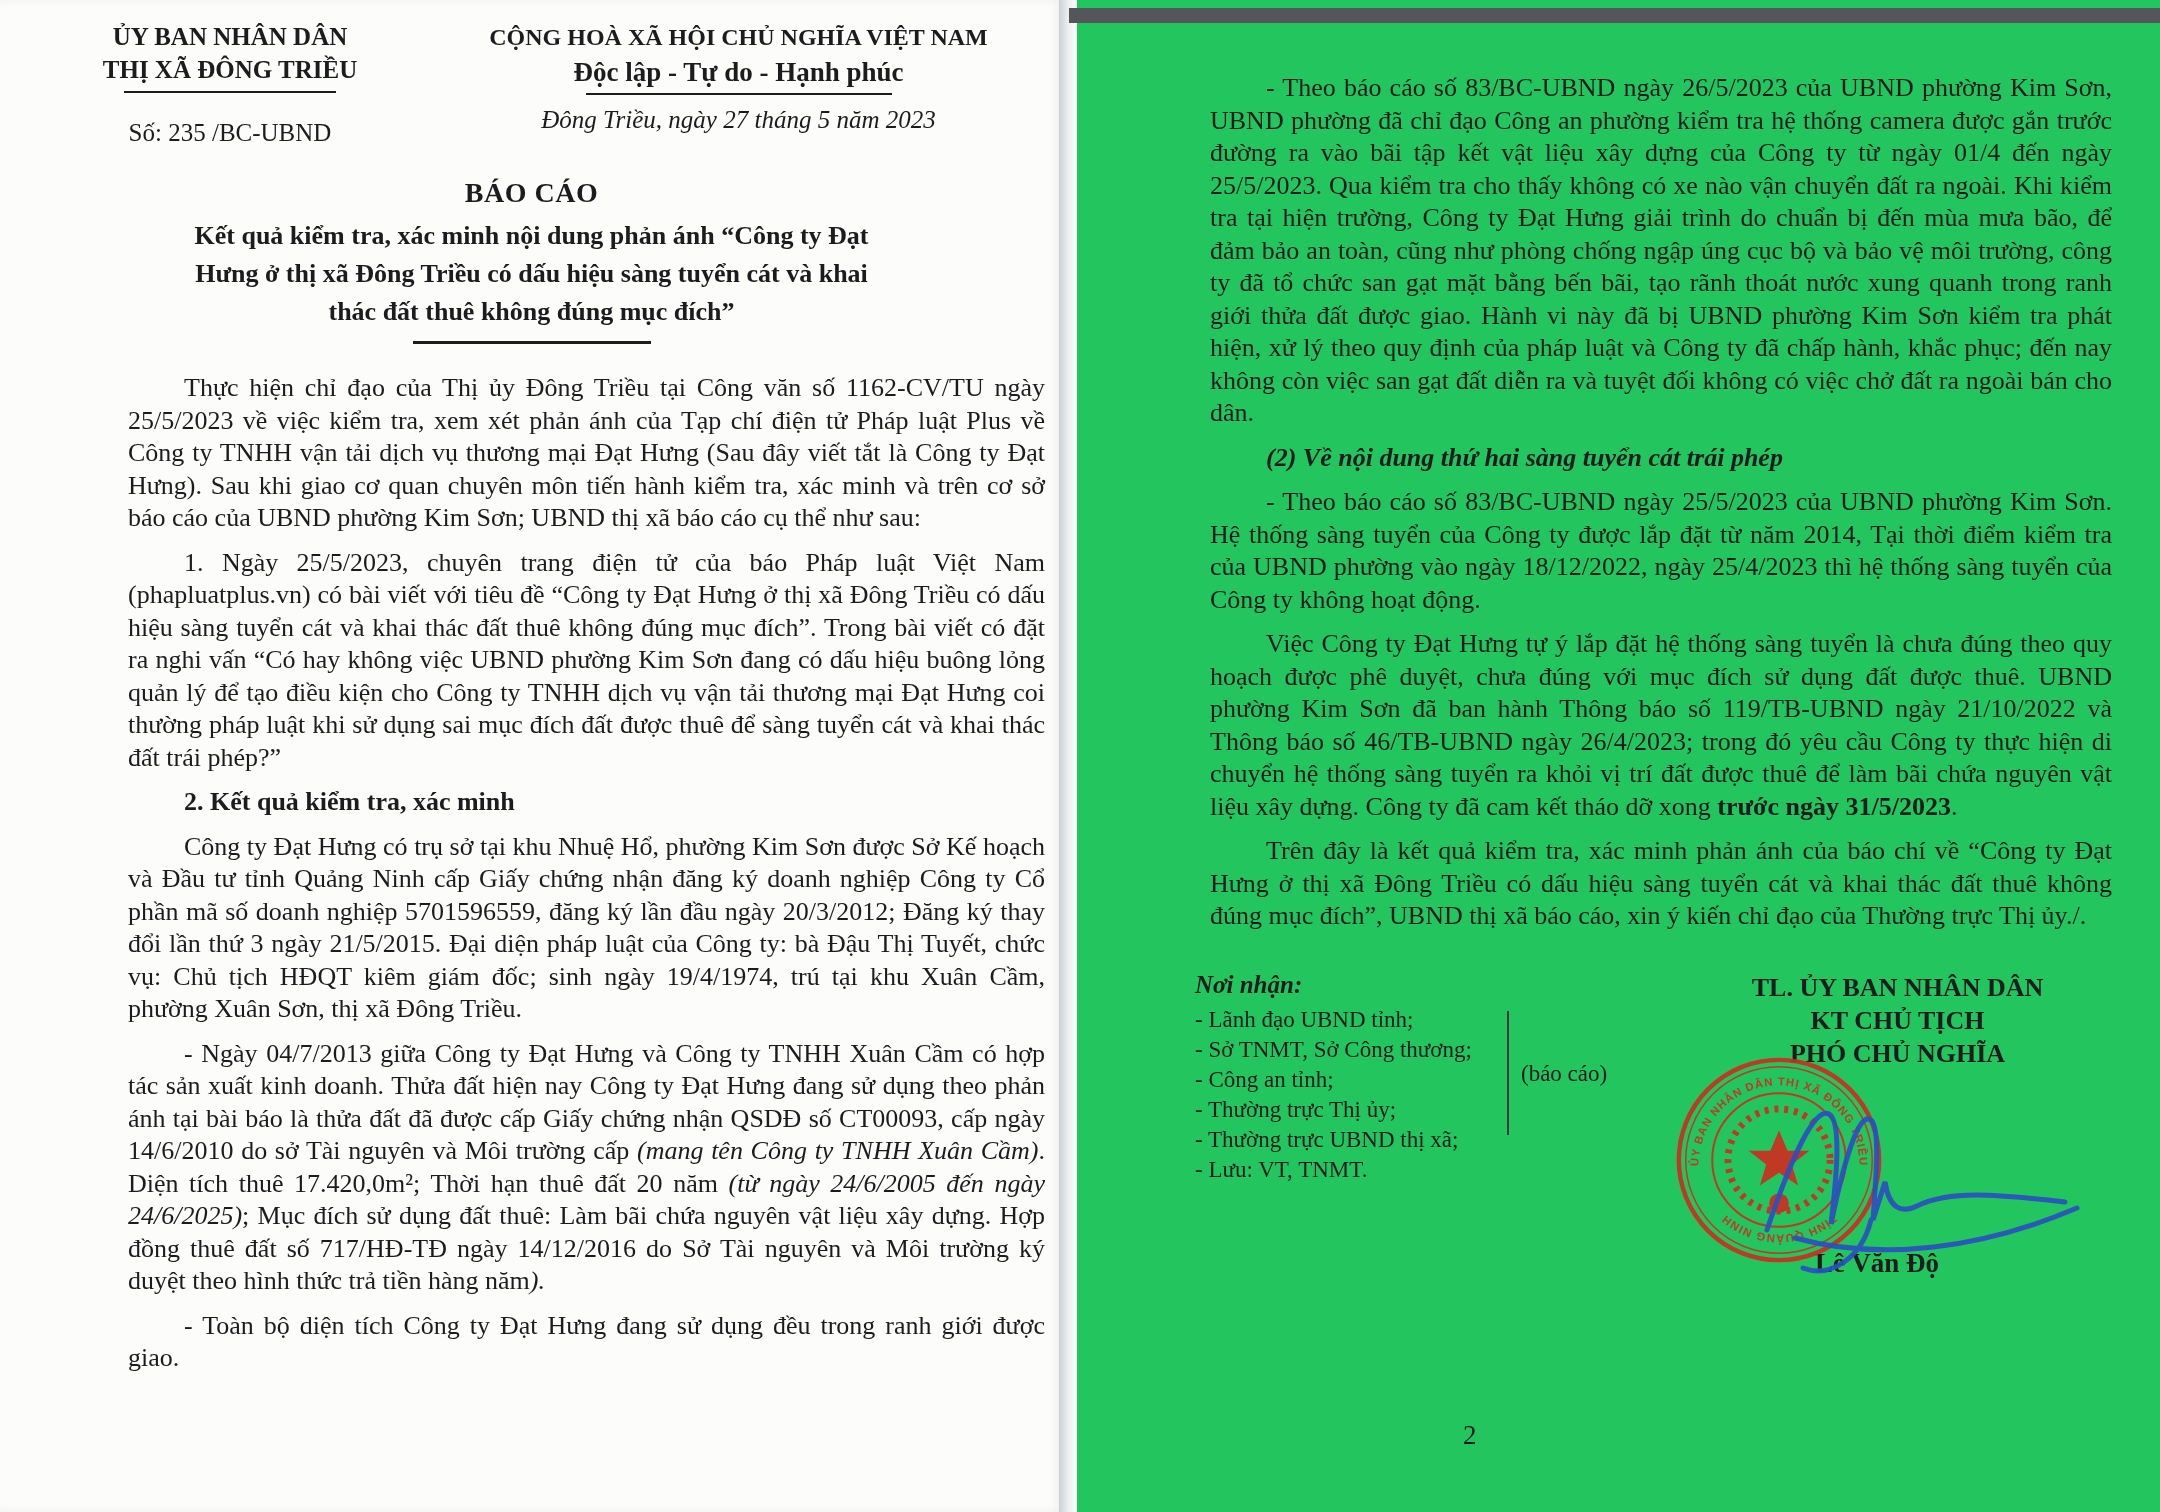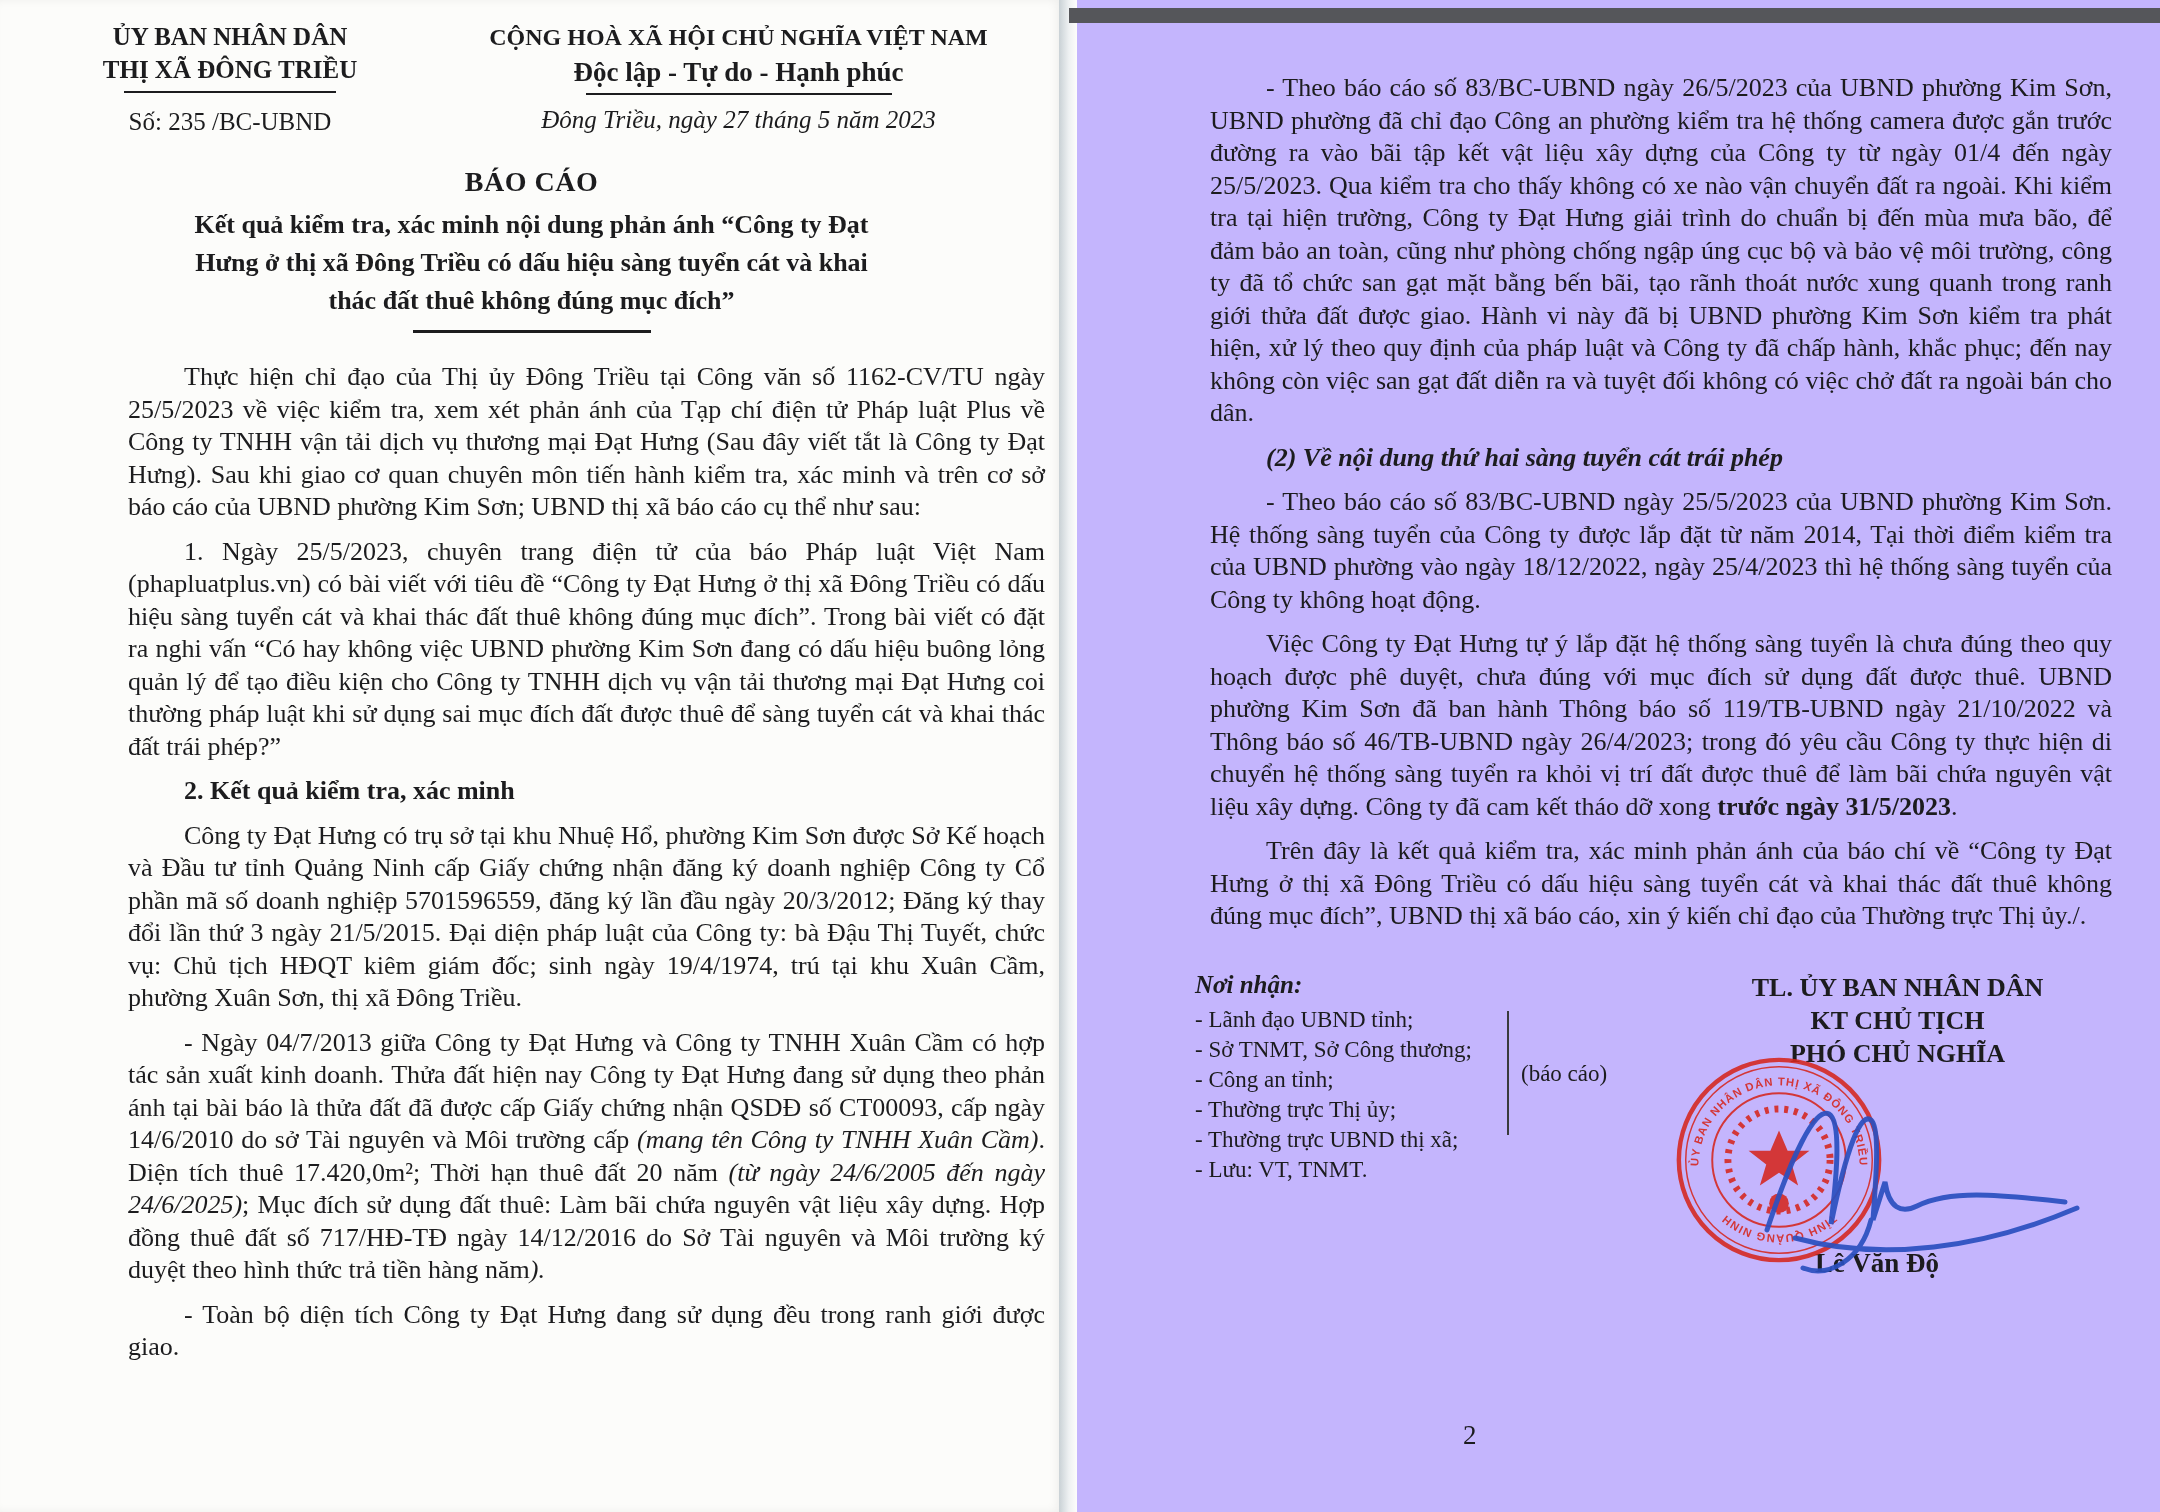--- a/index.html
+++ b/index.html
@@ -10,31 +10,31 @@
     --page-bg:#fcfcfa;
   }
   html,body{margin:0;padding:0;background:#e6e6e3;}
   .canvas{
     position:relative;width:2160px;height:1512px;overflow:hidden;
     background:#e8e8e5;color:var(--ink);
     font-family:"Liberation Serif","DejaVu Serif",serif;
   }
   .page{position:absolute;top:0;bottom:0;background:var(--page-bg);}
   .page-left{left:0;width:1063px;box-shadow:inset -6px 0 10px rgba(0,0,0,.06);}
-  .page-right{left:1077px;width:1083px;background:#c4b5fd;}
+  .page-right{left:1077px;width:1083px;background:#22c55e;}
   .seam{position:absolute;left:1059px;top:0;width:18px;height:1512px;
     background:linear-gradient(90deg,#c9d1d5,#eef1f2 55%,#fdfdfb);}
   .top-bar{position:absolute;left:1069px;top:8px;width:1091px;height:15px;background:var(--top-bar);}
 
   
   .lp-header{display:flex;padding:20px 16px 0 30px;}
   .issuer{width:400px;text-align:center;}
   .issuer-line{font-weight:bold;font-size:25px;line-height:33px;}
   .issuer-underline{width:212px;border-bottom:2px solid var(--ink);margin:5px auto 0;}
-  .doc-number{font-size:25px;margin-top:15px;}
+  .doc-number{font-size:25px;margin-top:26px;}
   .national{flex:1;text-align:center;}
   .nat1{font-weight:bold;font-size:24px;line-height:34px;}
   .nat2{font-weight:bold;font-size:27px;line-height:36px;}
   .nat-underline{width:306px;border-bottom:2.5px solid var(--ink);margin:3px auto 0;}
   .place-date{font-style:italic;font-size:25px;margin-top:11px;}
 
   .title-block{text-align:center;margin-top:30px;}
   .title-kind{font-weight:bold;font-size:28px;letter-spacing:.5px;}
   .title-subject{font-weight:bold;font-size:26px;line-height:38px;max-width:710px;margin:8px auto 0;}
   .subject-underline{width:238px;border-bottom:3px solid var(--ink);margin:10px auto 0;}

